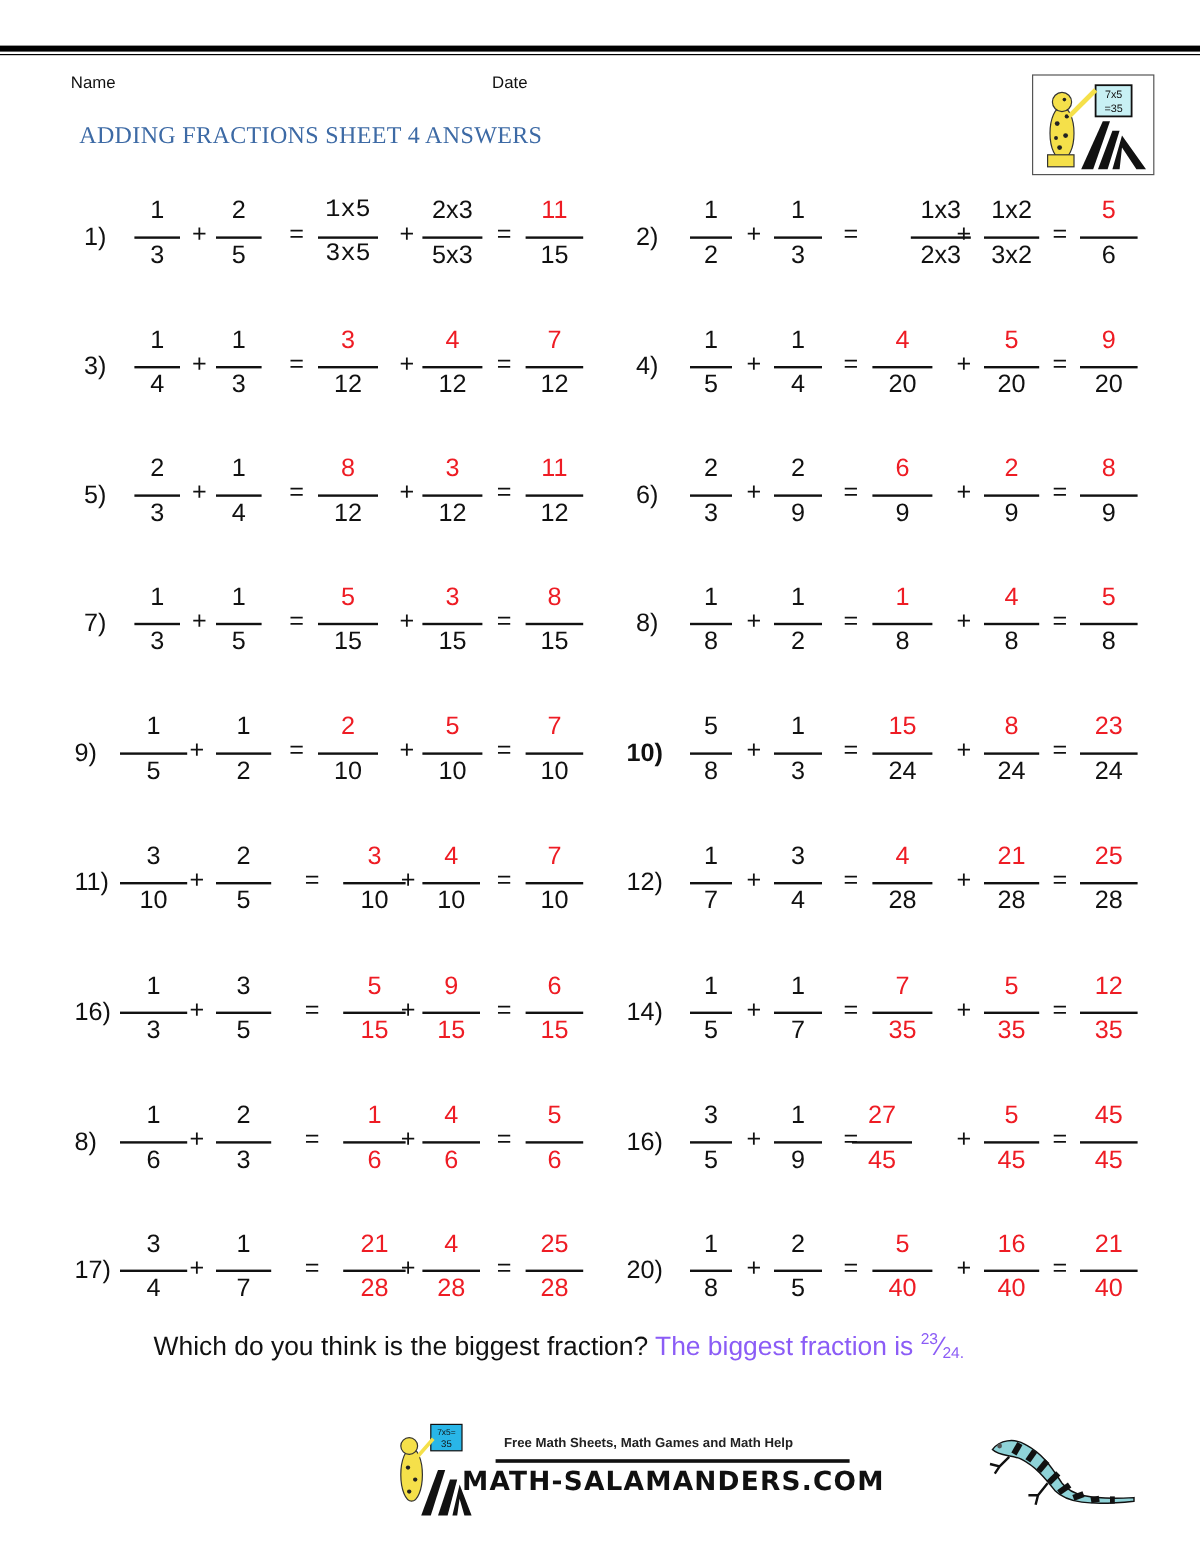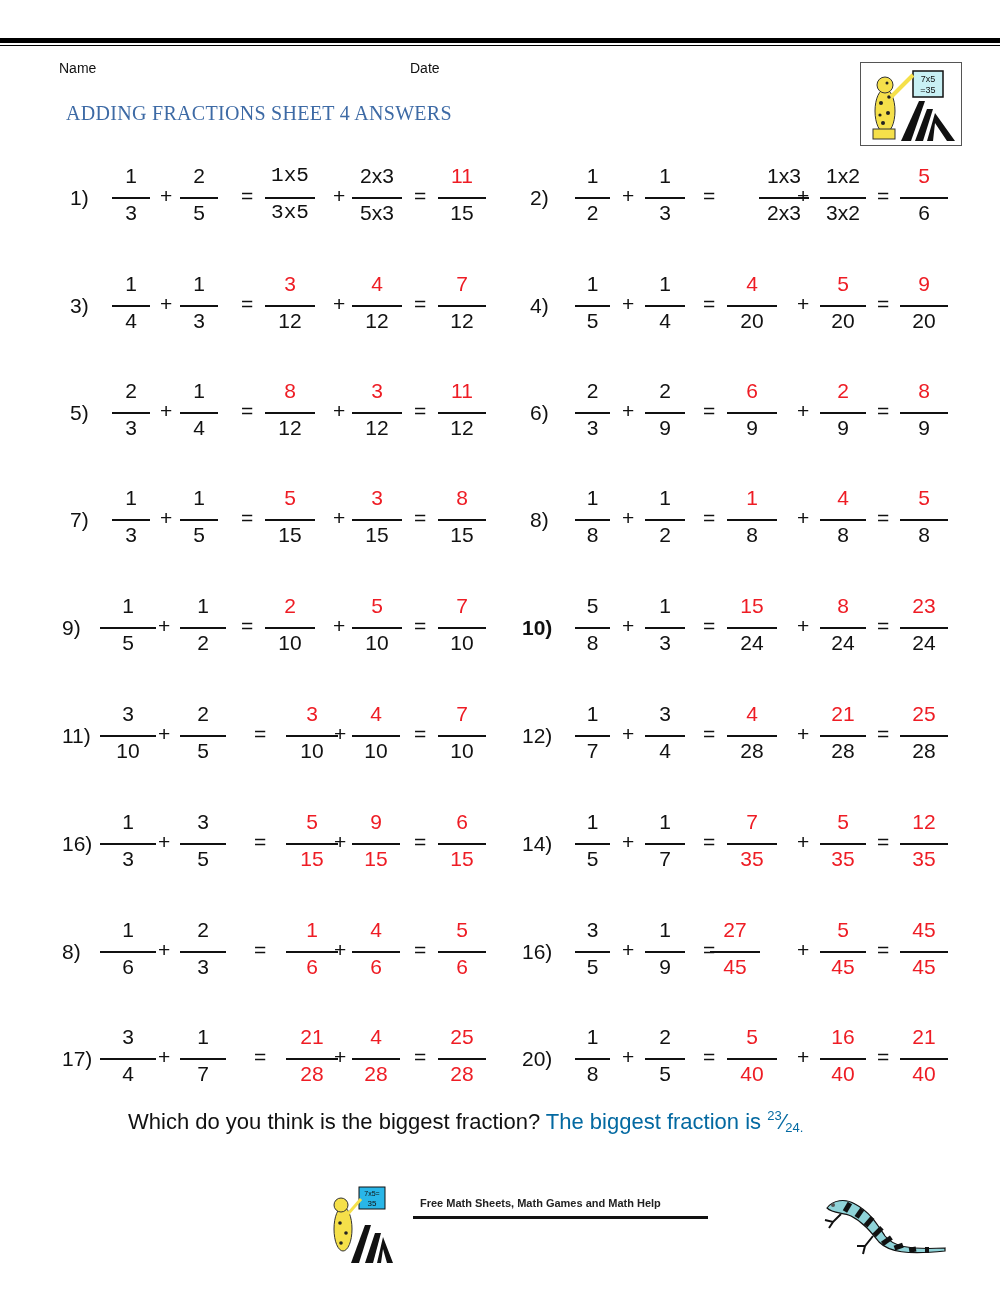--- a/index.html
+++ b/index.html
@@ -16,21 +16,21 @@
   .num-label { position: absolute; font-size: 21px; color: #111; top: 28px; }
   .op { position: absolute; font-size: 21px; color: #111; top: 26px; }
   .frac { position: absolute; top: 0; height: 80px; }
   .frac .n, .frac .d { position: absolute; left: 0; width: 100%; text-align: center; font-size: 21px; line-height: 24px; }
   .frac .n { top: 6px; }
   .frac .d { top: 43px; }
   .frac .bar { position: absolute; left: 0; width: 100%; top: 39px; height: 1.5px; background: #111; }
   .red { color: #ee1c24; }
   .blk { color: #111; }
   .question { position: absolute; left: 128px; top: 1108px; font-size: 22px; color: #111; white-space: nowrap; }
-  .question .ans { color: #0369a1; }
+  .question .ans { color: #8b5cf6; }
   .question sup { font-size: 13px; vertical-align: 9px; }
   .question sub { font-size: 13px; vertical-align: -3px; }
   .footer-logo { position: absolute; left: 325px; top: 1185px; width: 385px; height: 80px; }
   .footer-tag { position: absolute; left: 95px; top: 12px; font-size: 11px; font-weight: bold; color: #222; white-space: nowrap; }
   .footer-line { position: absolute; left: 88px; top: 31px; width: 295px; height: 3px; background: #111; }
   .footer-site { position: absolute; left: 60px; top: 38px; font-size: 22px; font-weight: bold; letter-spacing: 1px;
                  color: #111; white-space: nowrap; font-family: "DejaVu Sans", sans-serif; }
   .salamander { position: absolute; left: 815px; top: 1180px; width: 140px; height: 90px; }
 </style>
 </head>
@@ -661,20 +661,21 @@
     <circle cx="15" cy="38" r="1.8" fill="#222"></circle>
       <circle cx="21" cy="48" r="1.8" fill="#222"></circle>
       <circle cx="16" cy="58" r="1.8" fill="#222"></circle>
     <line x1="22" y1="30" x2="36" y2="14" stroke="#f5e04a" stroke-width="3"></line>
     <polygon points="26,78 40,40 46,40 34,78" fill="#111"></polygon>
     <polygon points="40,78 50,48 56,48 48,78" fill="#111"></polygon>
     <polygon points="52,78 58,52 68,78 62,78 58,64 56,78" fill="#111"></polygon>
   </svg>
   <div class="footer-tag">Free Math Sheets, Math Games and Math Help</div>
   <div class="footer-line"></div>
+  <div class="footer-site">MATH-SALAMANDERS.COM</div>
 </div>
 
 <svg class="salamander" viewBox="0 0 140 90">
   <path d="M12,28 C18,20 30,18 40,24 C55,32 62,44 70,56 C78,66 92,70 130,68 L130,71 C92,75 74,72 64,62 C56,52 48,42 36,36 C28,32 18,34 12,28 Z" fill="#8fd3d8" stroke="#111" stroke-width="1.2"></path>
   <g fill="#111">
     <rect x="30" y="22" width="5" height="10" transform="rotate(30 32 27)"></rect>
     <rect x="42" y="28" width="5" height="10" transform="rotate(35 44 33)"></rect>
     <rect x="52" y="36" width="5" height="11" transform="rotate(40 54 41)"></rect>
     <rect x="61" y="46" width="5" height="11" transform="rotate(45 63 51)"></rect>
     <rect x="70" y="55" width="5" height="11" transform="rotate(55 72 60)"></rect>

